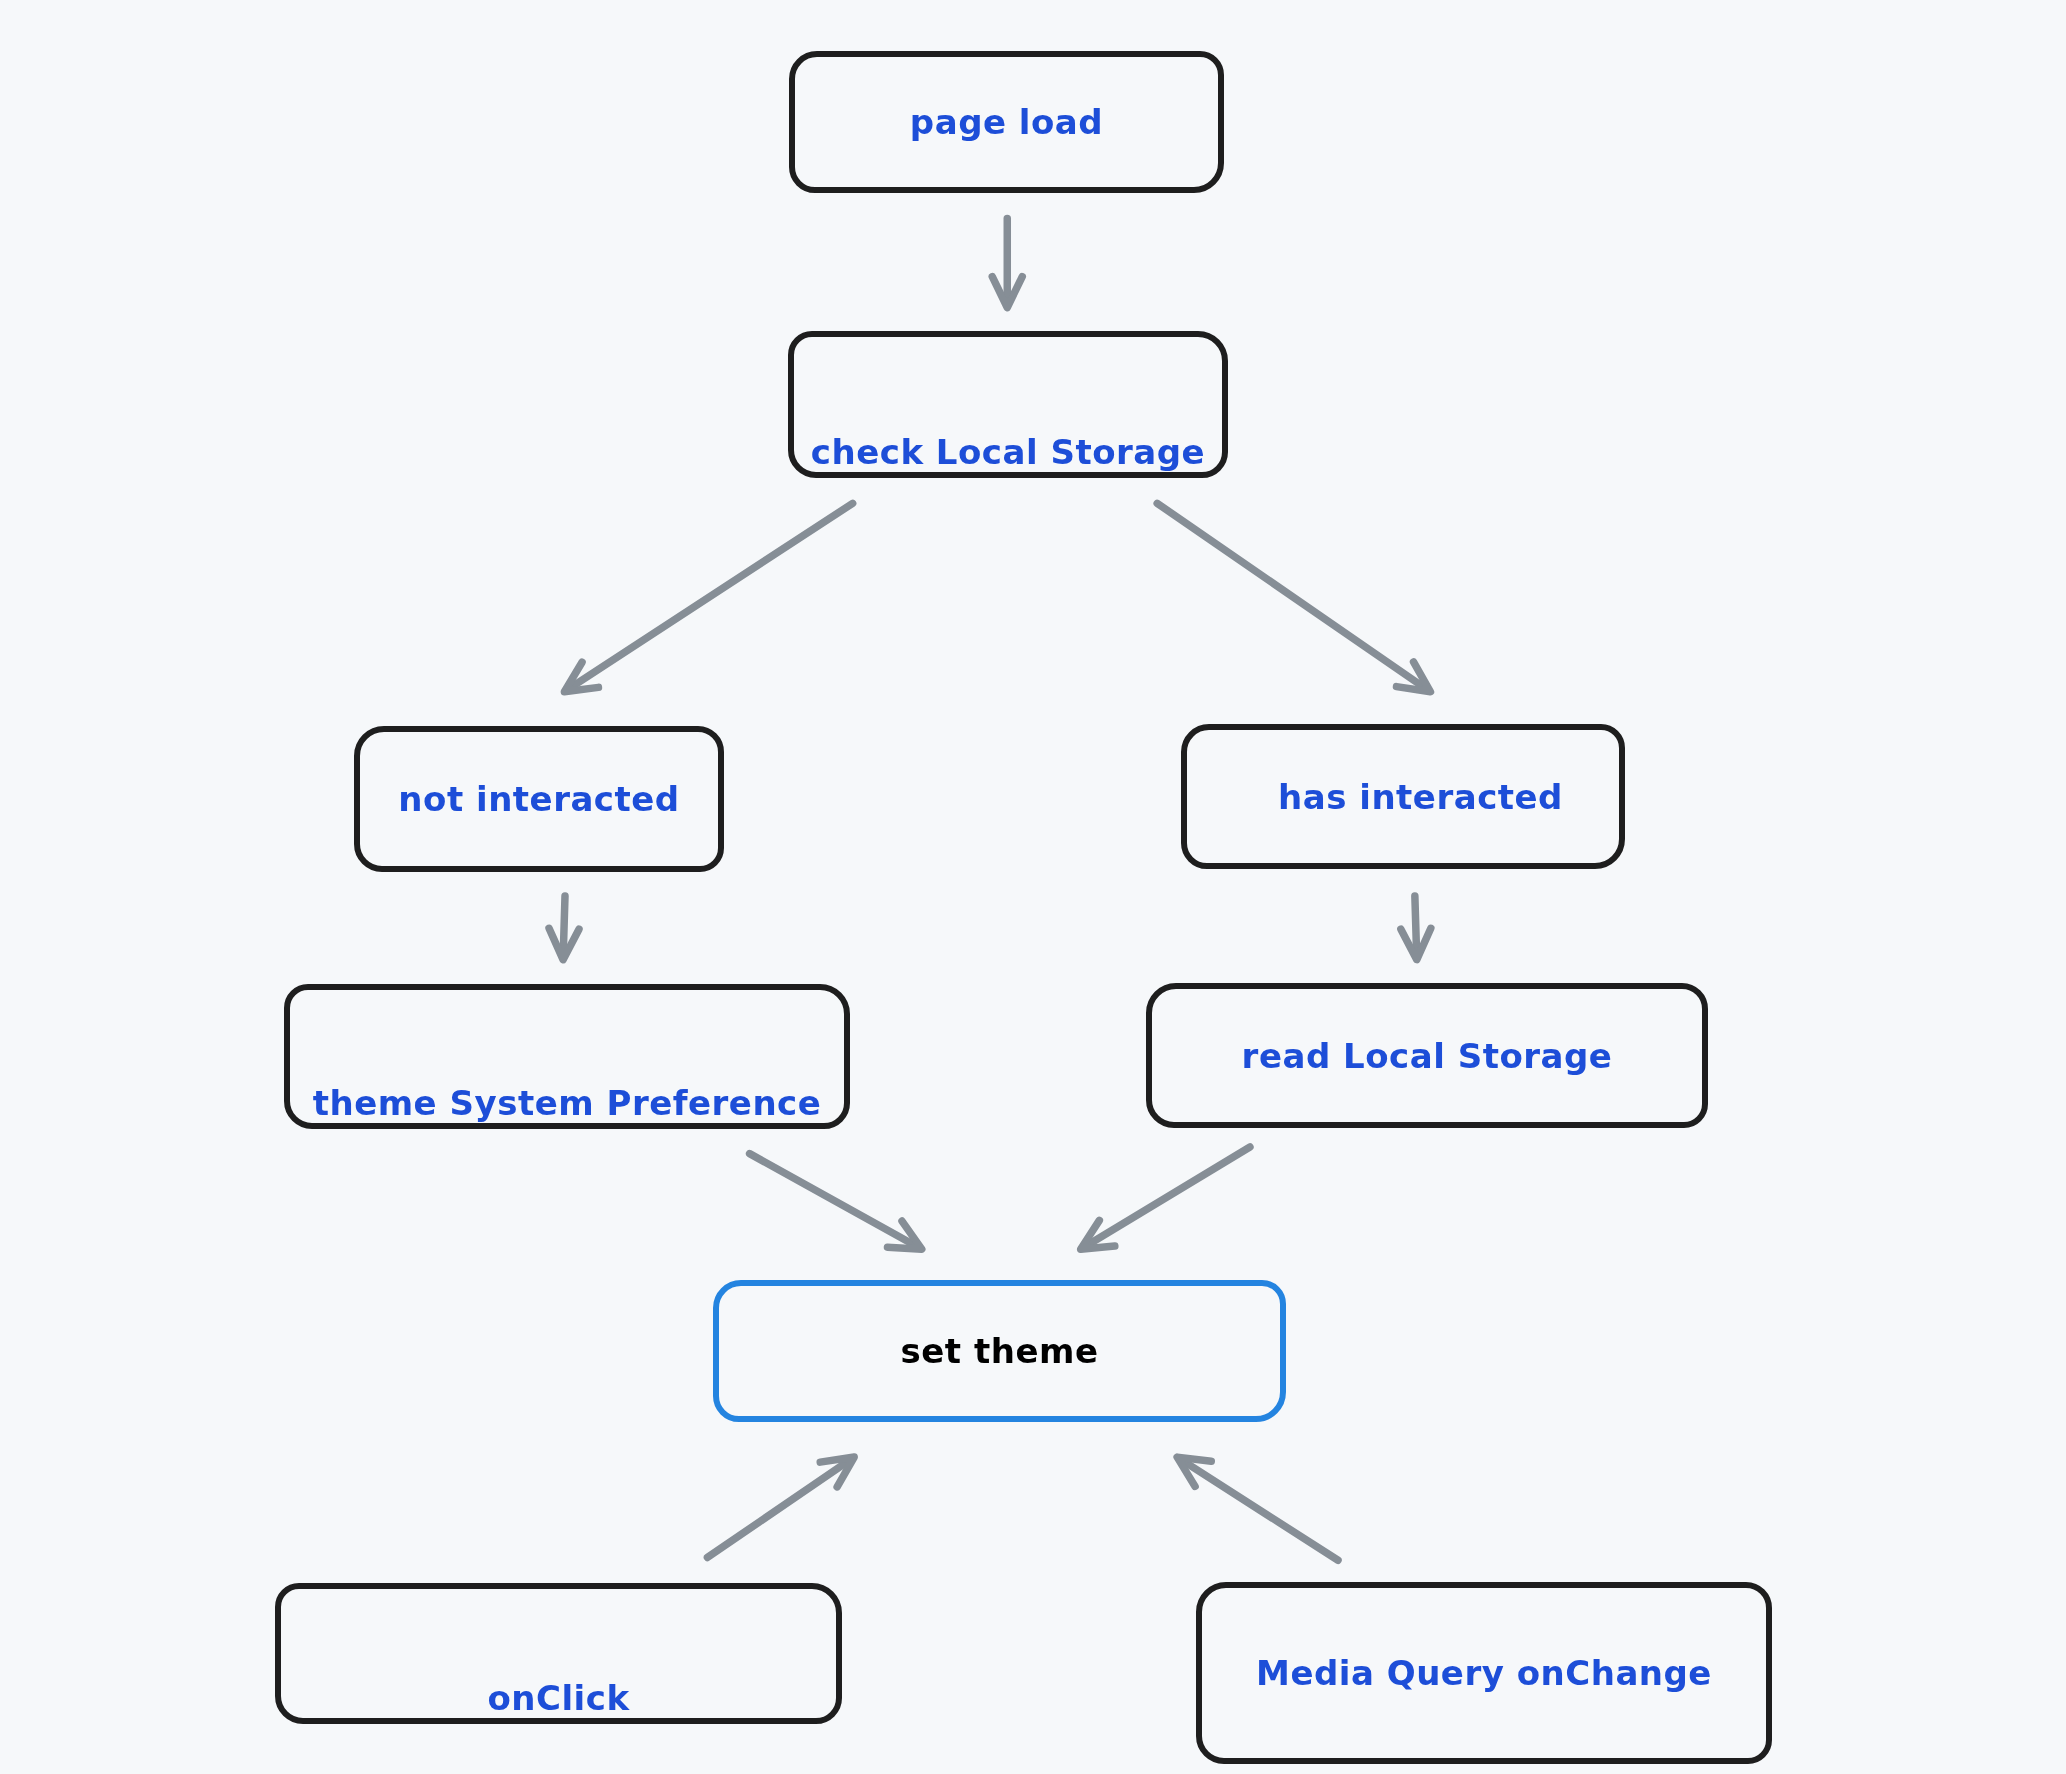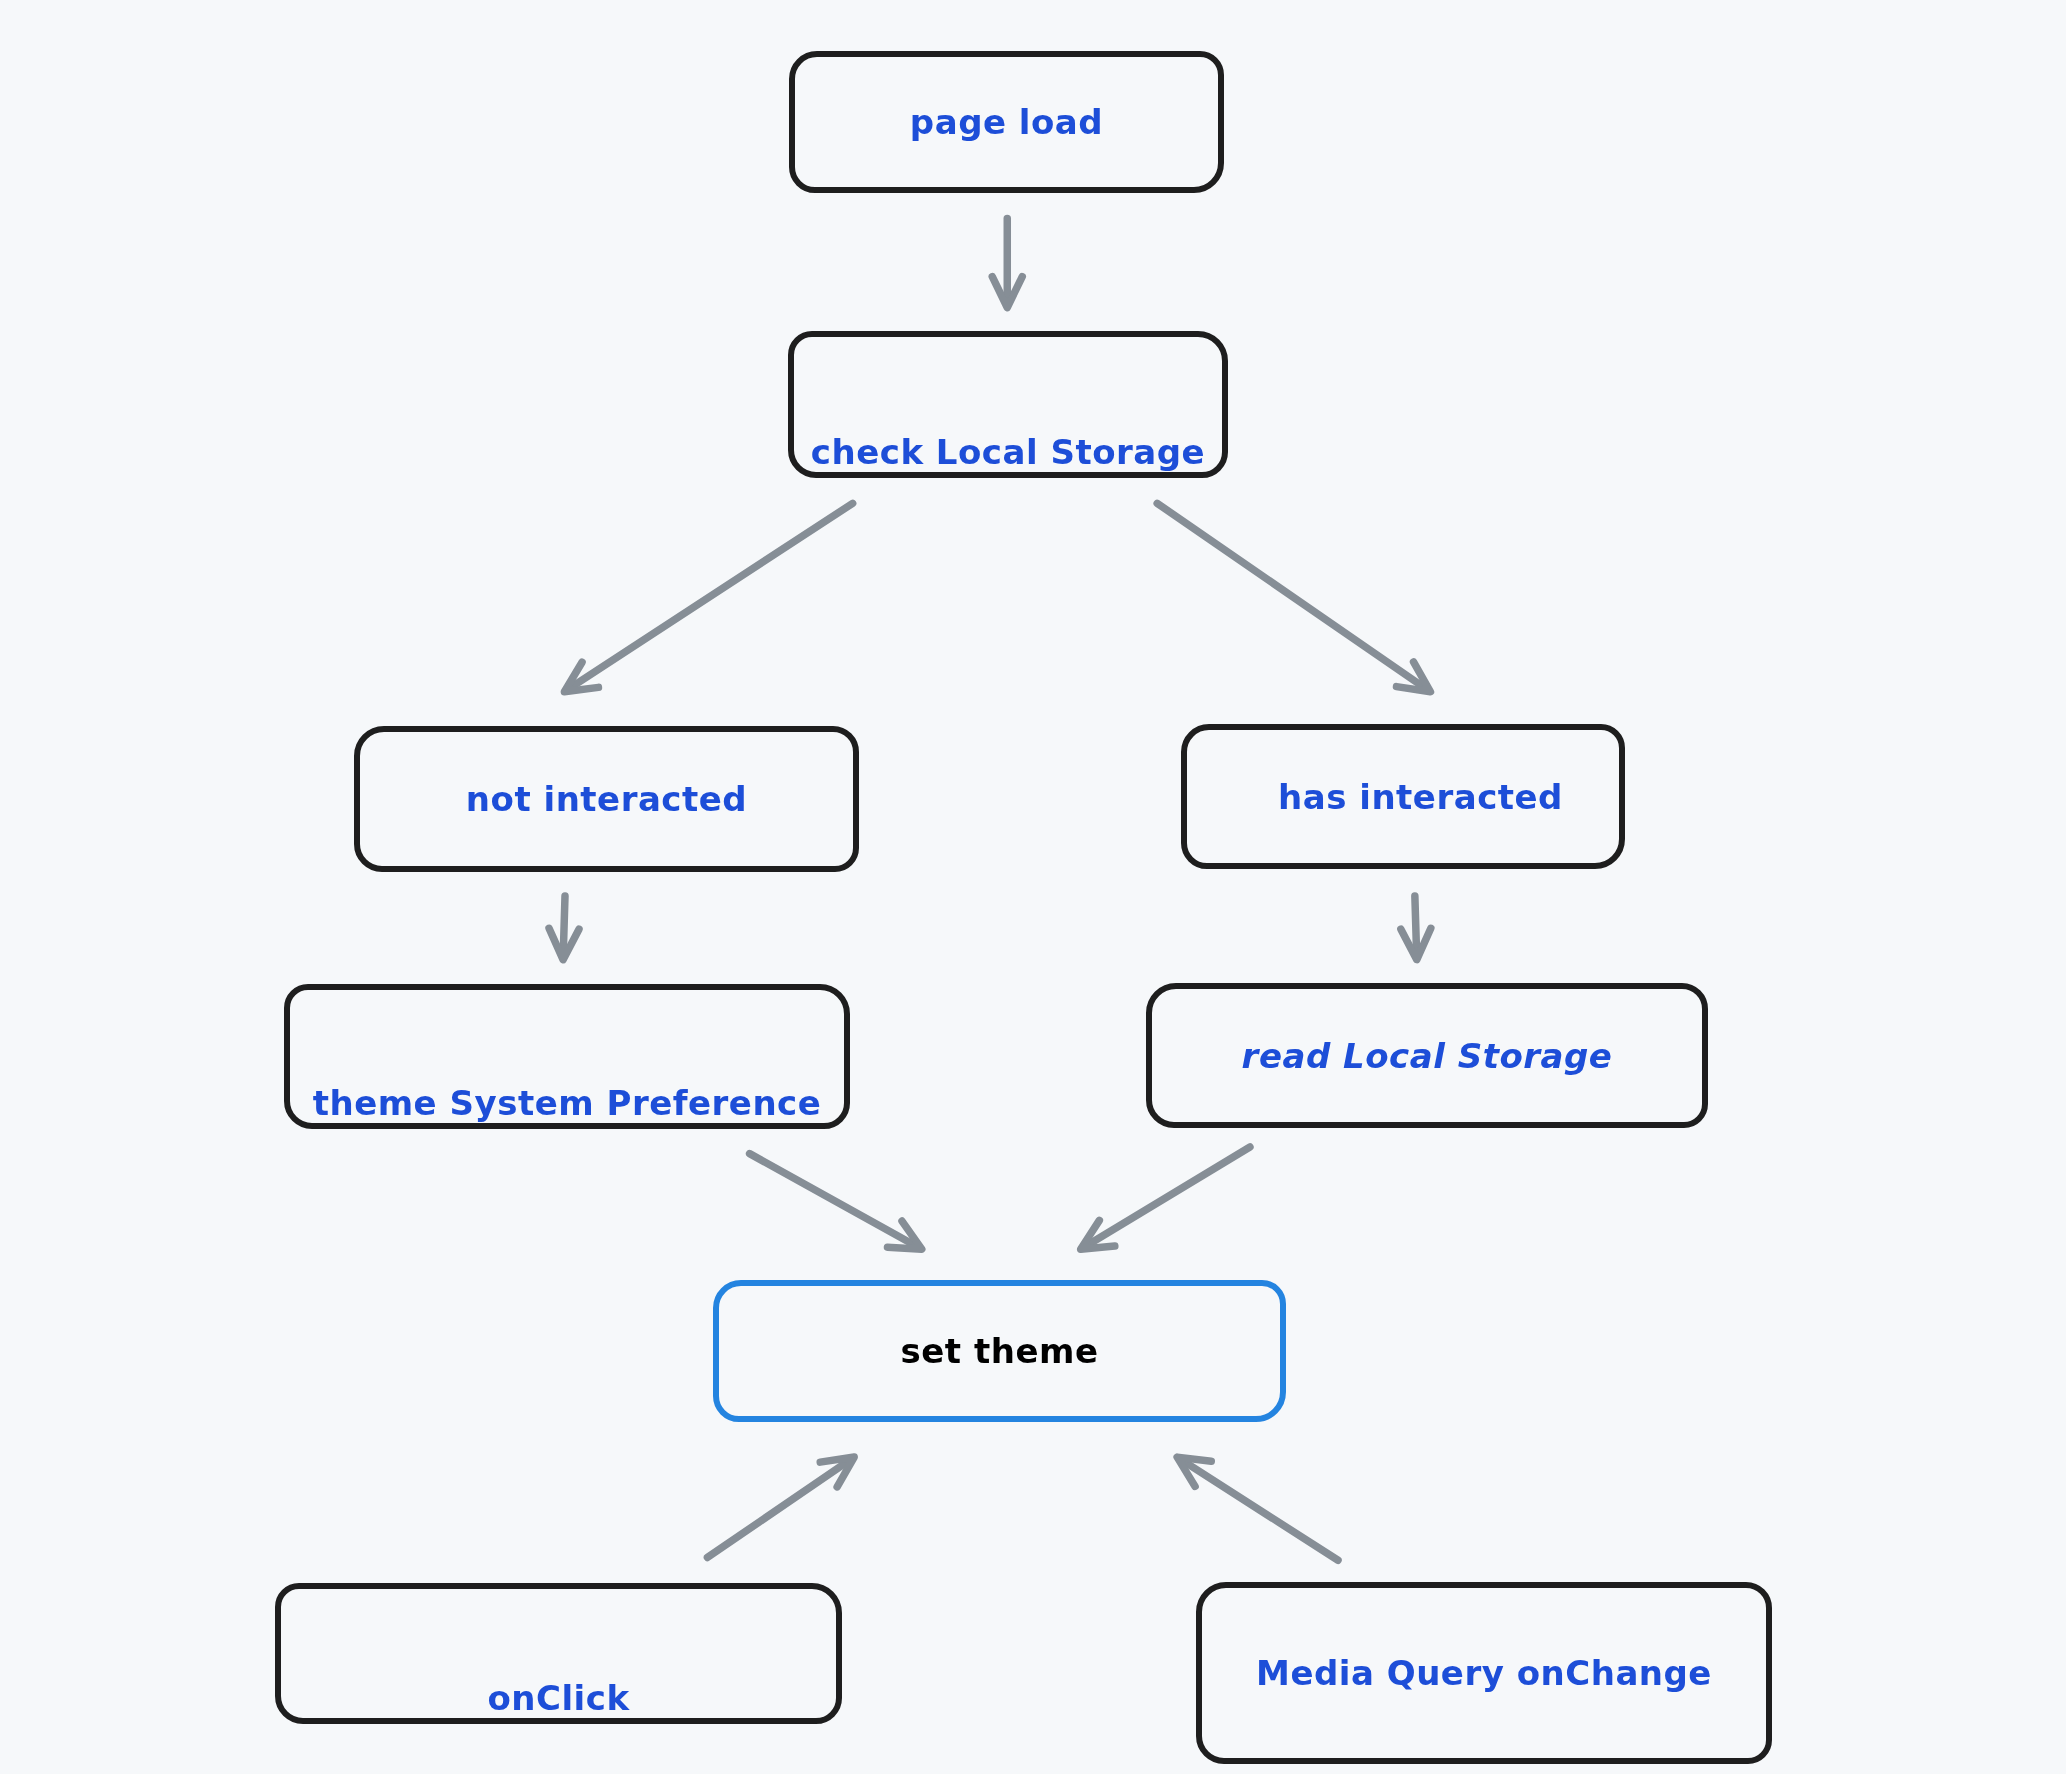--- a/index.html
+++ b/index.html
@@ -41,24 +41,24 @@
   .node.r1 { border-radius: 28px 24px 30px 26px; }
   .node.r2 { border-radius: 24px 30px 26px 28px; align-items: flex-end; }
   .node.r3 { border-radius: 30px 26px 24px 28px; }
   .node.accent {
     border-color: #2484e0;
     color: #000000;
     text-align: center;
   }
   .node-pageload   { left: 789px;  top: 51px;   width: 435px; height: 142px; }
   .node-checkls    { left: 788px;  top: 331px;  width: 440px; height: 147px; }
-  .node-notint     { left: 354px;  top: 726px;  width: 505px; height: 146px; }
+  .node-notint     { left: 354px;  top: 726px;  width: 370px; height: 146px; }
   .node-hasint     { left: 1181px; top: 724px;  width: 444px; height: 145px; padding-left: 35px; }
   .node-readsys    { left: 284px;  top: 984px; width: 566px; height: 145px; }
-  .node-readls     { left: 1146px; top: 983px; width: 562px; height: 145px; font-style: italic; }
+  .node-readls     { left: 1146px; top: 983px; width: 562px; height: 145px; }
   .node-settheme   { left: 713px;  top: 1280px; width: 573px; height: 142px; }
   .node-onclick    { left: 275px;  top: 1583px; width: 567px; height: 141px; }
   .node-mediaquery { left: 1196px; top: 1582px; width: 576px; height: 182px; }
 </style>
 </head>
 <body>
 
 <div class="canvas">
 
   <svg class="edges-layer" width="2067" height="1775" viewBox="0 0 2206 1894" fill="none" xmlns="http://www.w3.org/2000/svg">

